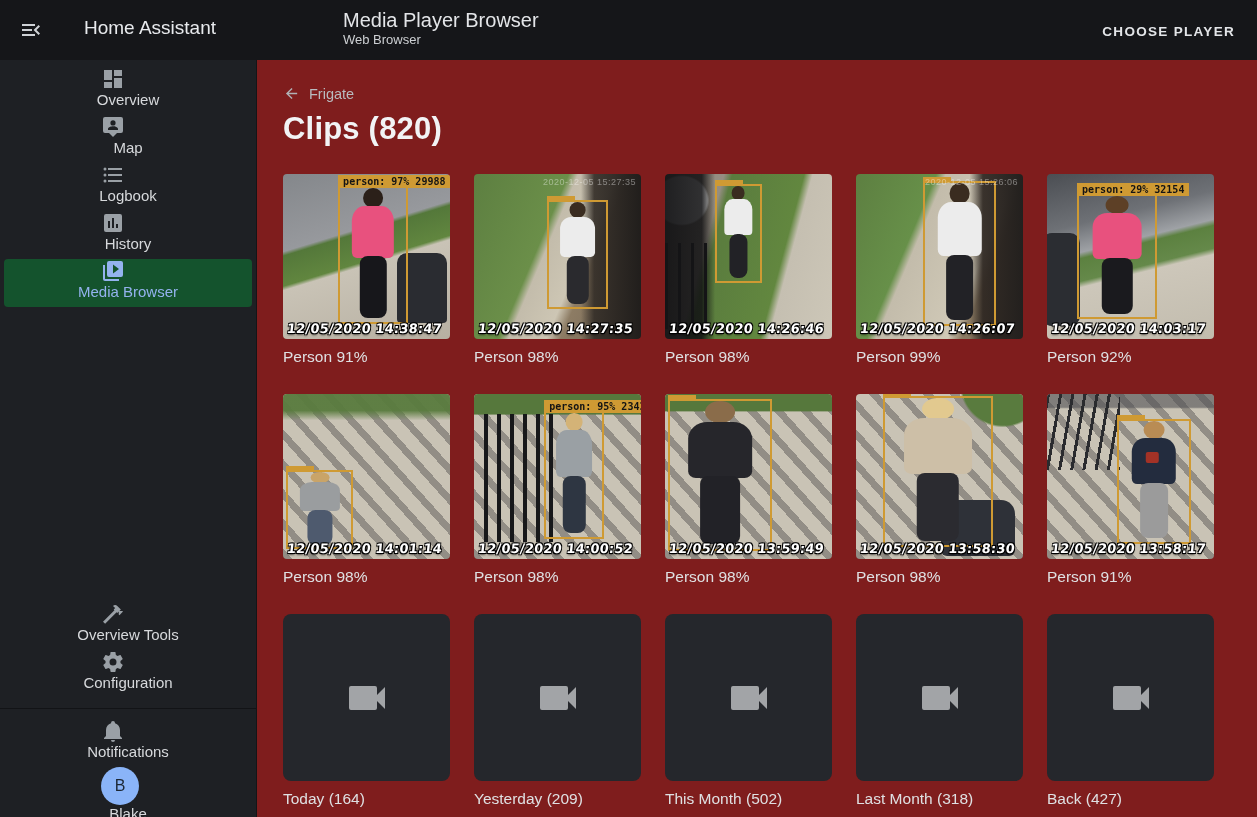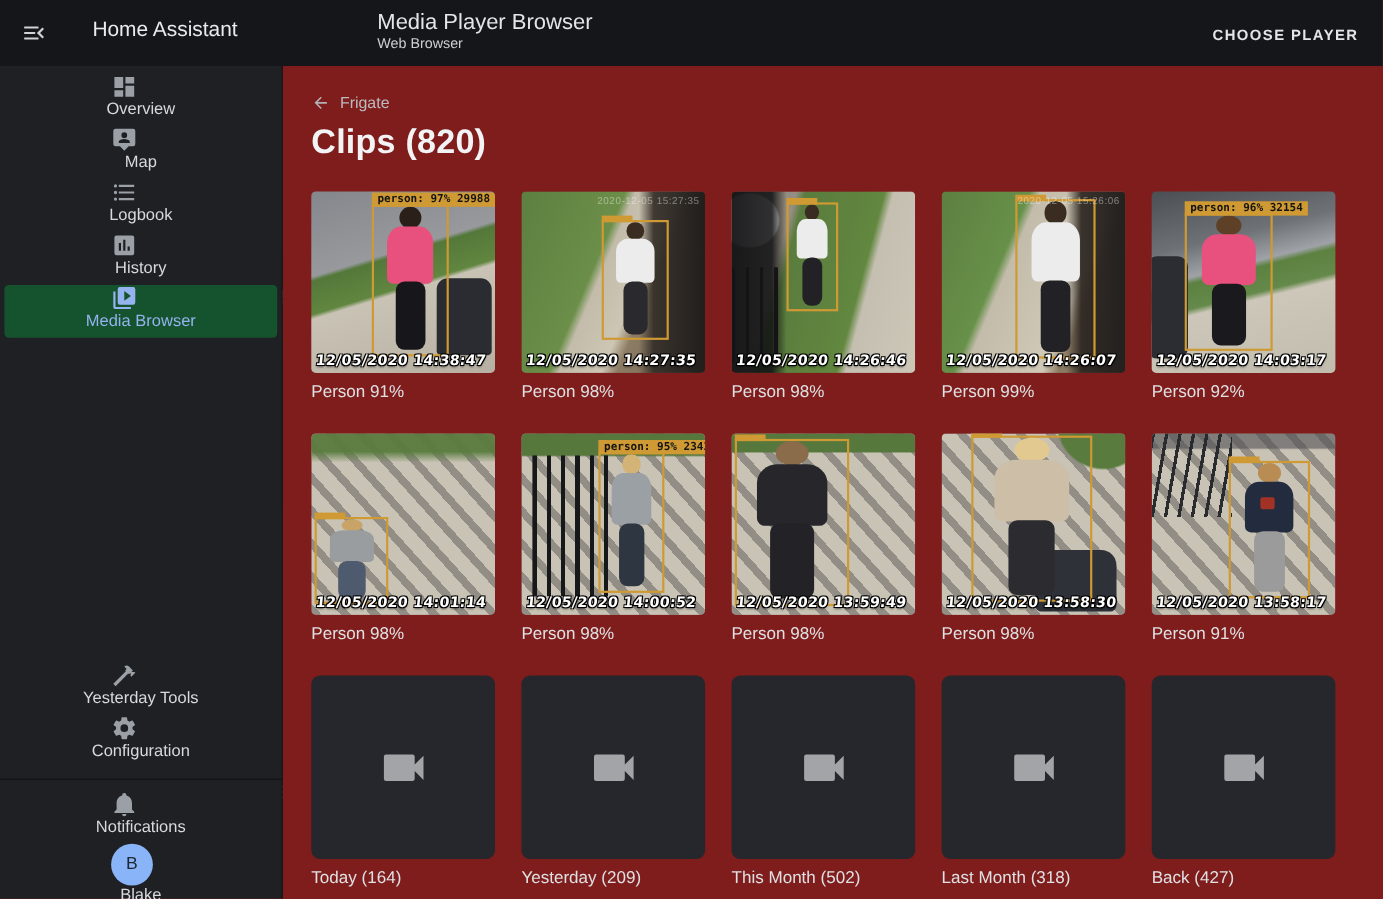--- a/index.html
+++ b/index.html
@@ -185,21 +185,21 @@
           </svg></span>
       <span class="lb">Media Browser</span>
     </div>
   </div>
 
   <div class="sb-footer">
     <div class="sb-item">
       <span class="ic"><svg viewBox="0 0 24 24" fill="currentColor">
             <path d="M2,19.63L13.43,8.2L12.72,7.5L14.14,6.07L12,3.89C13.2,2.7 15.09,2.7 16.27,3.89L19.87,7.5L18.45,8.91H21.29L22,9.62L18.45,13.21L17.74,12.5V9.62L16.27,11.04L15.56,10.33L4.13,21.76L2,19.63Z"></path>
           </svg></span>
-      <span class="lb">Yesterday Tools</span>
+      <span class="lb">Overview Tools</span>
     </div>
     <div class="sb-item">
       <span class="ic"><svg viewBox="0 0 24 24" fill="currentColor">
             <path d="M12,15.5A3.5,3.5 0 0,1 8.5,12A3.5,3.5 0 0,1 12,8.5A3.5,3.5 0 0,1 15.5,12A3.5,3.5 0 0,1 12,15.5M19.43,12.97C19.47,12.65 19.5,12.33 19.5,12C19.5,11.67 19.47,11.34 19.43,11L21.54,9.37C21.73,9.22 21.78,8.95 21.66,8.73L19.66,5.27C19.54,5.05 19.27,4.96 19.05,5.05L16.56,6.05C16.04,5.66 15.5,5.32 14.87,5.07L14.5,2.42C14.46,2.18 14.25,2 14,2H10C9.75,2 9.54,2.18 9.5,2.42L9.13,5.07C8.5,5.32 7.96,5.66 7.44,6.05L4.95,5.05C4.73,4.96 4.46,5.05 4.34,5.27L2.34,8.73C2.21,8.95 2.27,9.22 2.46,9.37L4.57,11C4.53,11.34 4.5,11.67 4.5,12C4.5,12.33 4.53,12.65 4.57,12.97L2.46,14.63C2.27,14.78 2.21,15.05 2.34,15.27L4.34,18.73C4.46,18.95 4.73,19.03 4.95,18.95L7.44,17.94C7.96,18.34 8.5,18.68 9.13,18.93L9.5,21.58C9.54,21.82 9.75,22 10,22H14C14.25,22 14.46,21.82 14.5,21.58L14.87,18.93C15.5,18.67 16.04,18.34 16.56,17.94L19.05,18.95C19.27,19.03 19.54,18.95 19.66,18.73L21.66,15.27C21.78,15.05 21.73,14.78 21.54,14.63L19.43,12.97Z"></path>
           </svg></span>
       <span class="lb">Configuration</span>
     </div>
     <div class="sb-divider"></div>
     <div class="sb-item">
       <span class="ic"><svg viewBox="0 0 24 24" fill="currentColor">
@@ -284,21 +284,21 @@
         <div class="caption">Person 99%</div>
       </div>
 
       <div class="clip c5">
         <div class="thumb s5">
           <div class="shape stroller"></div>
           <div class="det">
             <div class="head"></div>
               <div class="torso"></div>
               <div class="legs"></div>
-            <div class="det-label">person: 96% 32154</div>
+            <div class="det-label">person: 29% 32154</div>
           </div>
 
           <div class="ts">12/05/2020 14:03:17</div>
         </div>
         <div class="caption">Person 92%</div>
       </div>
 
       <div class="clip c6">
         <div class="thumb sconc s6">
           <div class="det">

